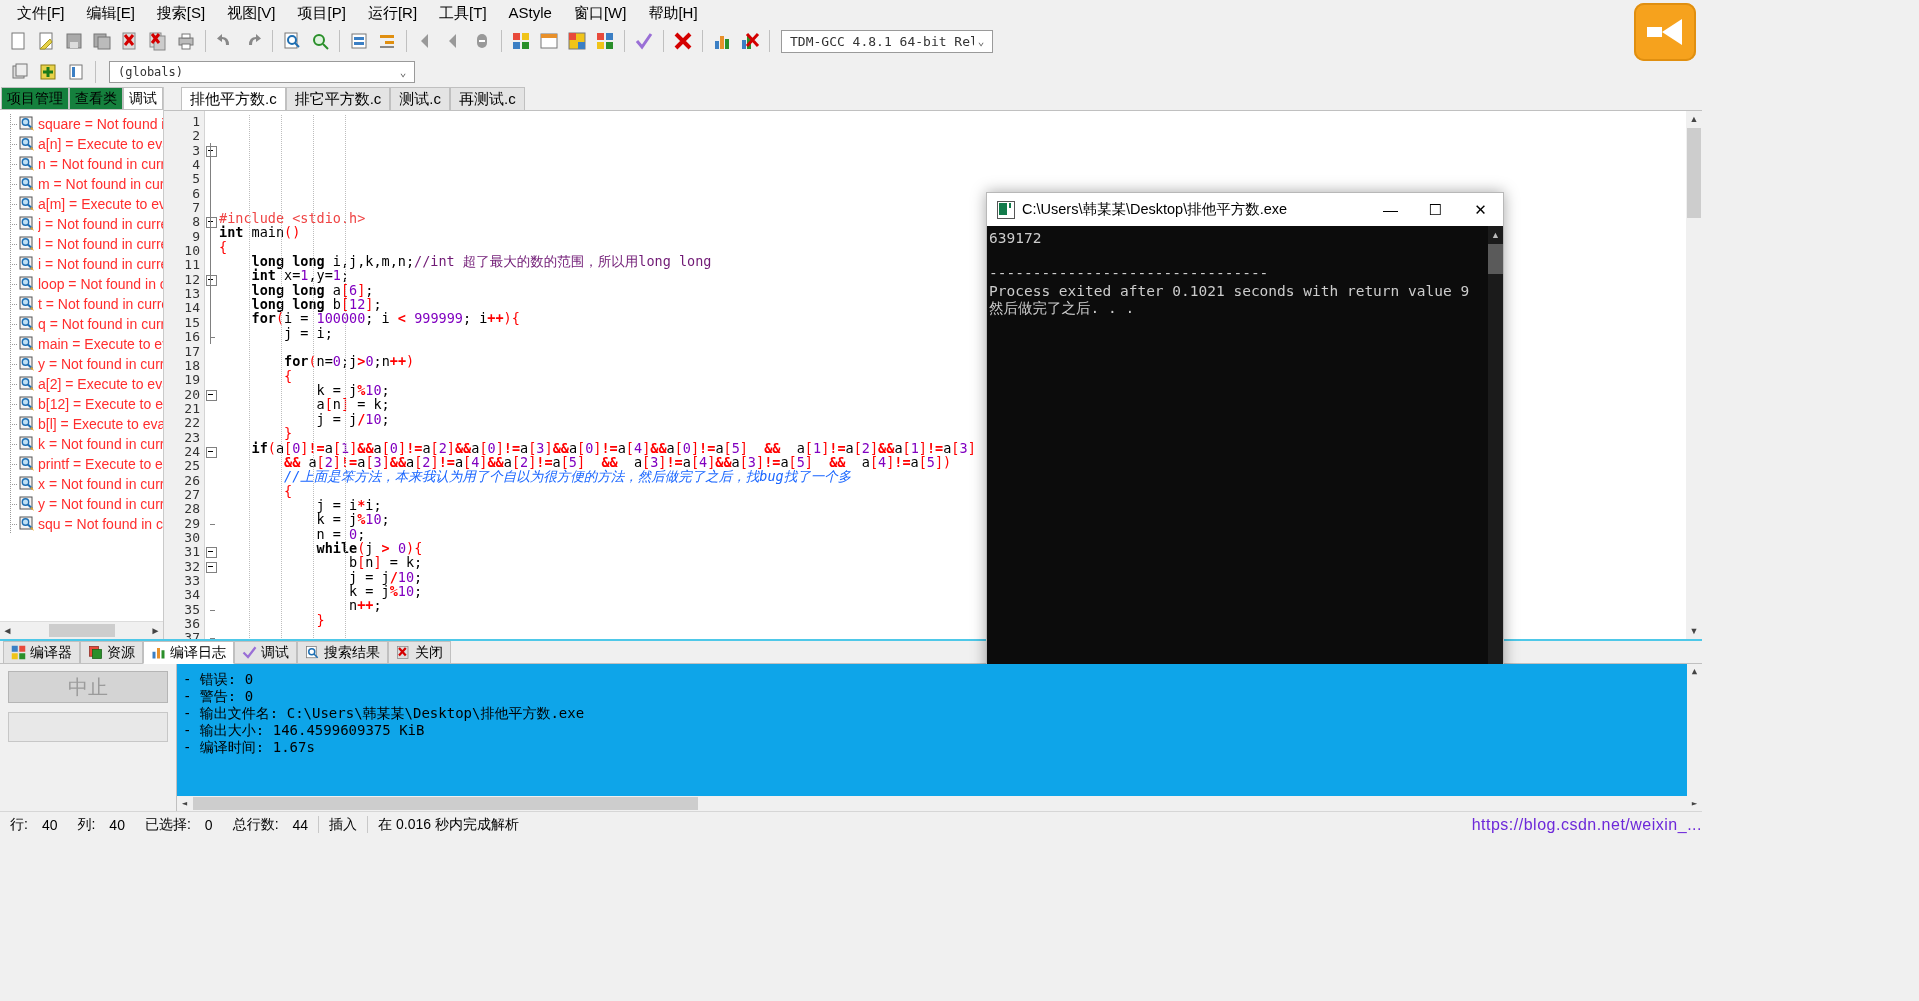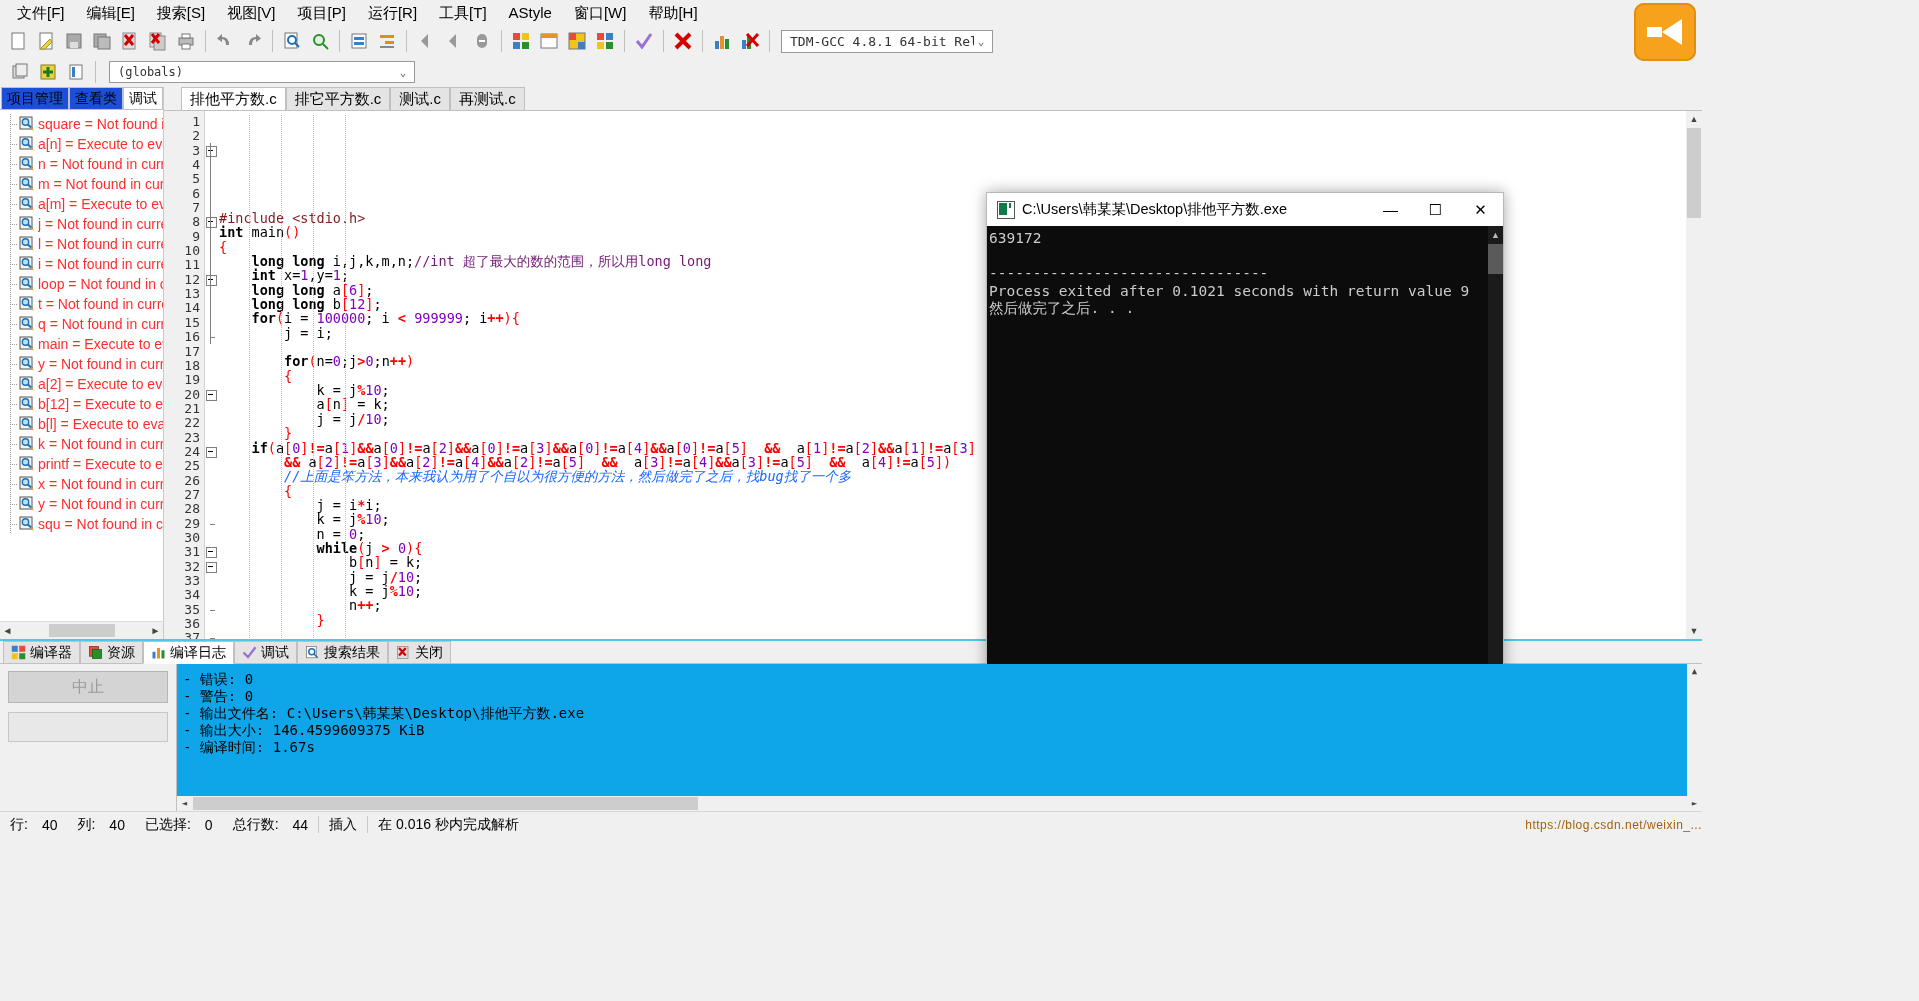--- a/index.html
+++ b/index.html
@@ -38,21 +38,21 @@
   #globals-combo{width:292px;margin-left:8px;height:20px;font-size:12px;}
 
   
   .main{position:relative;height:552px;display:flex;background:#f0f0f0;}
 
   
   .leftpanel{width:163px;display:flex;flex-direction:column;background:#f0f0f0;border-right:1px solid #c9c9c9;}
   .lp-tabs{display:flex;height:22px;align-items:flex-end;padding-left:1px;background:#f0f0f0;}
   .lp-tab{
     font-size:14px;padding:2px 5px 2px 5px;border:1px solid #c0c0c0;border-bottom:none;
-    background:#1d4ed8;color:#000;line-height:17px;white-space:nowrap;
+    background:#15803d;color:#000;line-height:17px;white-space:nowrap;
   }
   .lp-tab.active{background:#fff;border-bottom:1px solid #fff;position:relative;top:1px;}
   .lp-body{flex:1;background:#fff;border-top:1px solid #c0c0c0;overflow:hidden;position:relative;}
   .watch-list{padding:4px 0 0 6px;}
   .watch-item{display:flex;align-items:center;height:20px;white-space:nowrap;overflow:hidden;}
   .watch-dots{width:13px;height:20px;position:relative;flex:none;}
   .watch-dots:before{
     content:"";position:absolute;left:4px;top:0;bottom:0;width:1px;
     background:repeating-linear-gradient(to bottom,#999 0 1px,transparent 1px 2px);
   }
@@ -92,21 +92,21 @@
   .codearea{
     flex:1;position:relative;overflow:hidden;background:#fff;padding-top:4px;
     font-family:"DejaVu Sans Mono","Liberation Mono",monospace;font-size:13.5px;white-space:pre;
   }
   .codearea .ln{height:14.35px;line-height:14.35px;}
   .indent-guide{position:absolute;top:4px;bottom:0;width:1px;
     background:repeating-linear-gradient(to bottom,#bdbdbd 0 1px,transparent 1px 2px);}
   .k{color:#000;font-weight:bold;}     
   .s{color:#ff0000;}                    
   .n{color:#8000c0;}                    
-  .c{color:#7f1d1d;text-align:right;}                    
+  .c{color:#ef4444;text-align:right;}                    
   .cm{color:#701a75;} 
   .cmb{color:#1a66ff;font-style:italic;}
   .opred{color:#ff0000;font-weight:bold;}
 
   .ed-vscroll{position:absolute;right:0;top:0;bottom:0;width:16px;background:#f0f0f0;}
   .ed-vthumb{position:absolute;right:1px;top:17px;width:14px;height:90px;background:#cdcdcd;}
   .vs-arrow{position:absolute;left:0;width:16px;height:16px;display:flex;align-items:center;justify-content:center;font-size:9px;color:#444;background:#f0f0f0;}
 
   
   .console{
@@ -128,35 +128,35 @@
   .cvs-thumb{position:absolute;right:0;top:18px;width:15px;height:30px;background:#5a5a5a;}
   .cvs-a{position:absolute;left:0;width:15px;height:17px;display:flex;align-items:center;justify-content:center;color:#bbb;font-size:9px;}
 
   
   .bottom{height:170px;background:#f0f0f0;display:flex;flex-direction:column;border-top:2px solid #4ec8e8;}
   .bt-tabs{height:22px;display:flex;align-items:flex-end;padding-left:3px;}
   .bt-tab{display:flex;align-items:center;gap:4px;font-size:14px;padding:2px 7px;border:1px solid #c0c0c0;border-bottom:none;background:#e4e4e4;line-height:17px;white-space:nowrap;}
   .bt-tab.active{background:#fff;position:relative;top:1px;border-bottom:1px solid #fff;}
   .bt-body{flex:1;display:flex;background:#f0f0f0;border-top:1px solid #c0c0c0;}
   .bt-left{width:160px;padding:7px 8px 0 8px;}
-  .abort-btn{height:30px;background:#d4d4d4;border:1px solid #b5b5b5;display:flex;align-items:center;justify-content:center;color:#9b9b9b;font-size:16px;}
+  .abort-btn{height:30px;background:#d4d4d4;border:1px solid #b5b5b5;display:flex;align-items:center;justify-content:center;color:#9b9b9b;font-size:20px;}
   .prog-box{height:28px;background:#e8e8e8;border:1px solid #c7c7c7;margin-top:9px;}
   .bt-log{flex:1;background:#0ea5e9;border-left:1px solid #c0c0c0;position:relative;overflow:hidden;
     font-family:"DejaVu Sans Mono","Liberation Mono",monospace;font-size:14px;padding:7px 0 0 6px;line-height:17px;}
   .bt-log .row{white-space:pre;color:#000;}
   .log-vscroll{position:absolute;right:0;top:0;bottom:15px;width:15px;background:#f0f0f0;}
   .log-hscroll{position:absolute;left:0;right:0;bottom:0;height:15px;background:#f0f0f0;display:flex;align-items:center;}
   .log-hthumb{position:absolute;left:16px;top:1px;width:505px;height:13px;background:#cdcdcd;}
   .sc-arrow{width:15px;height:15px;display:flex;align-items:center;justify-content:center;font-size:9px;color:#444;flex:none;}
 
   
   .statusbar{height:25px;background:#f0f0f0;display:flex;align-items:center;border-top:1px solid #d6d6d6;font-size:14px;color:#000;}
   .sb-cell{padding:0 10px;height:25px;display:flex;align-items:center;gap:14px;white-space:nowrap;}
   .sb-div{width:1px;height:17px;background:#c8c8c8;}
-  .sb-right{margin-left:auto;padding-right:0;color:#a16207;font-size:12px;letter-spacing:.5px;}
+  .sb-right{margin-left:auto;padding-right:0;color:#6d28d9;font-size:16px;letter-spacing:.5px;}
 
   
   .logo{position:absolute;right:6px;top:3px;width:62px;height:58px;background:#f6a21d;border-radius:10px;
      display:flex;align-items:center;justify-content:center;box-shadow:inset 0 0 0 2px #e08f10;}
   .logo .arrow{width:0;height:0;border-top:13px solid transparent;border-bottom:13px solid transparent;border-right:20px solid #fff;}
   .logo .tail{width:15px;height:10px;background:#fff;margin-left:-1px;}
 
   
   .ic{width:20px;height:20px;display:block;}
 </style>

